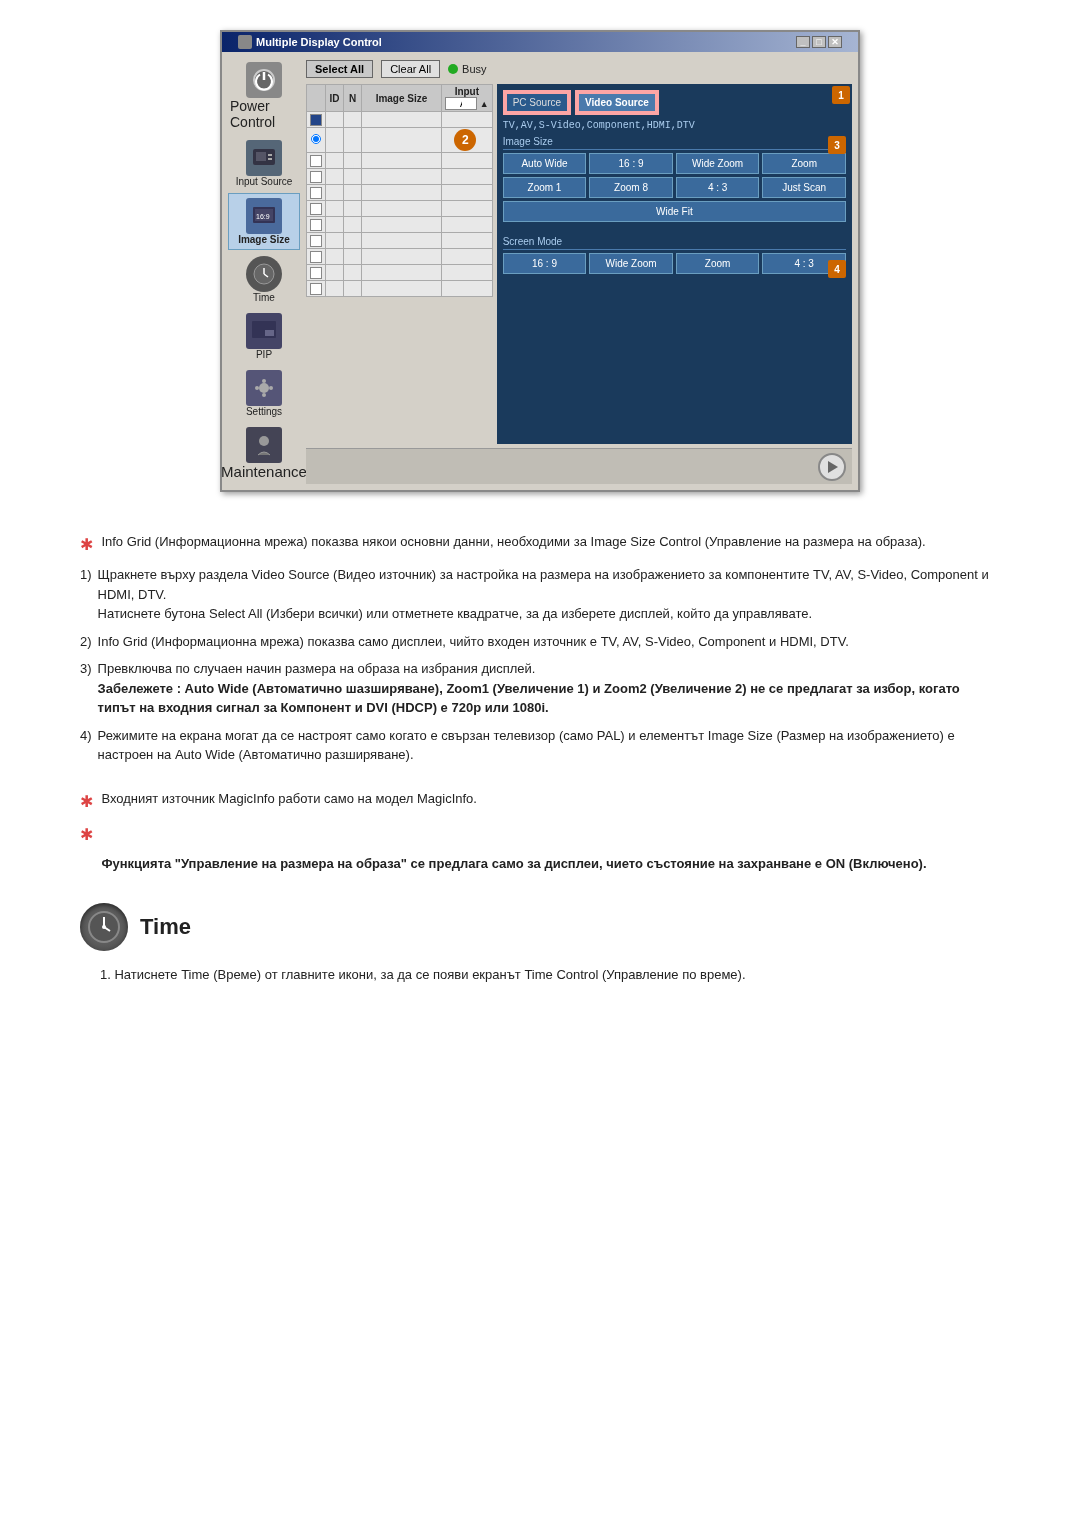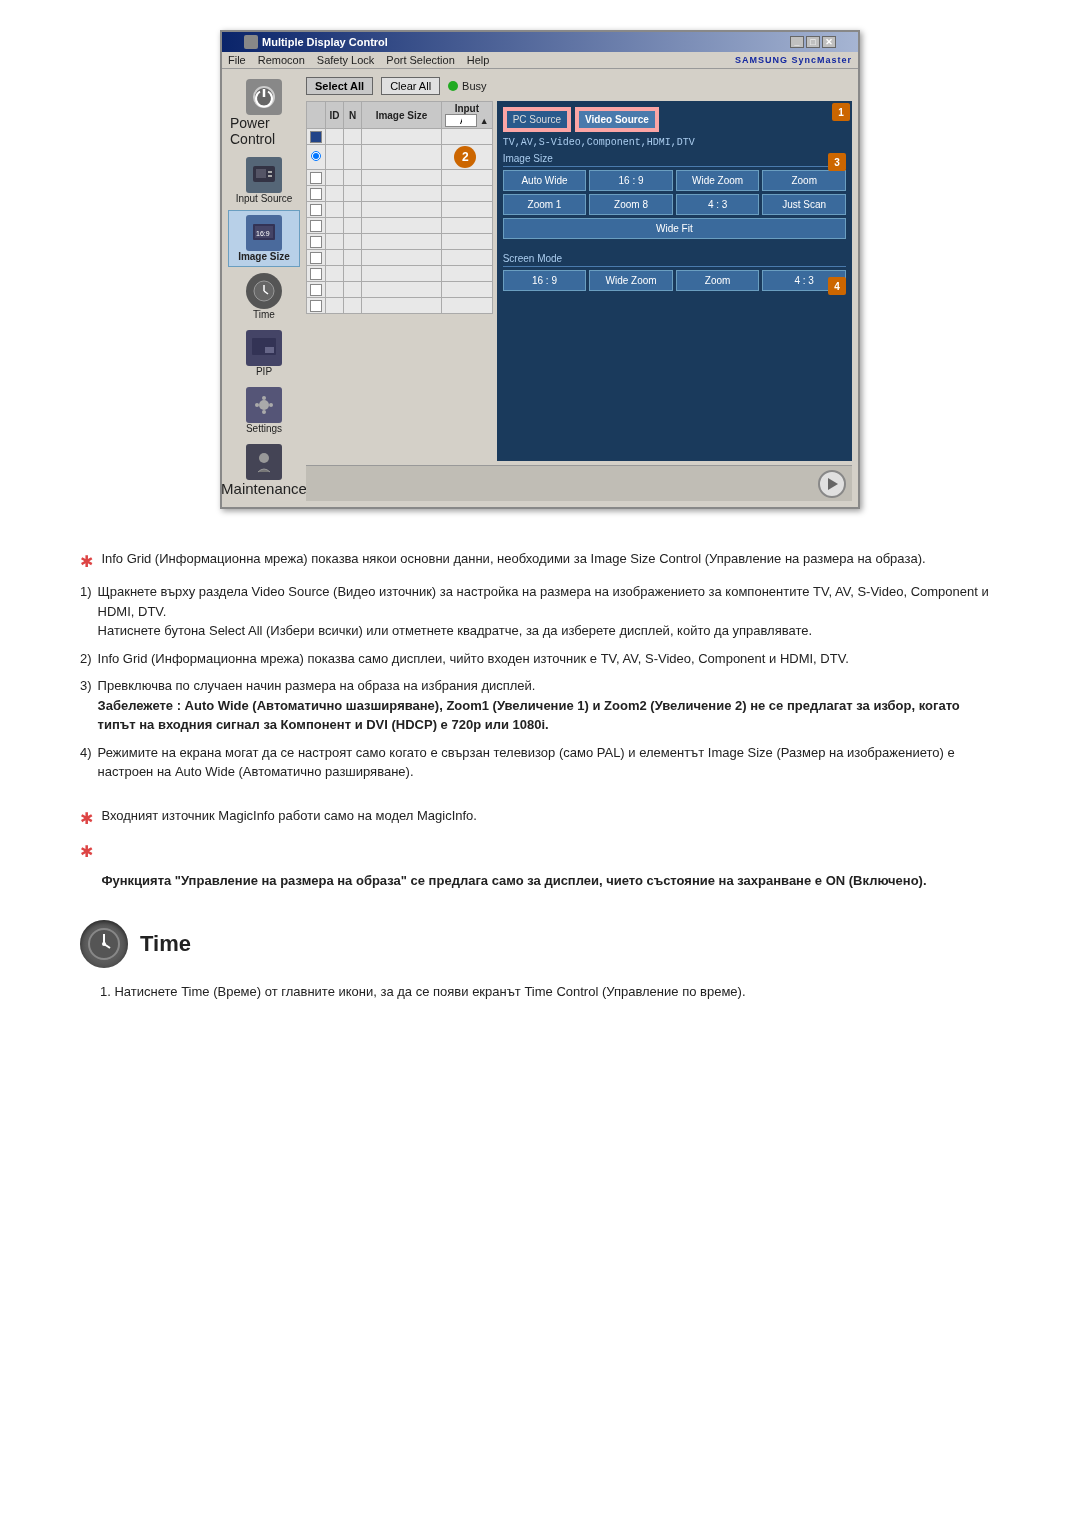--- a/index.html
+++ b/index.html
@@ -19,21 +19,21 @@
       background: #d4d0c8;
       width: 640px;
       margin: 0 auto 30px auto;
       box-shadow: 2px 2px 6px rgba(0,0,0,0.4);
     }
     .title-bar {
       background: linear-gradient(to right, #0a246a, #a6b5d3);
       color: white;
       font-size: 11px;
       font-weight: bold;
-      padding: 3px 22px;
+      padding: 3px 16px;
       display: flex;
       align-items: center;
       justify-content: space-between;
     }
     .title-bar-left { display: flex; align-items: center; gap: 4px; }
     .title-bar-icon { width: 14px; height: 14px; background: #888; border-radius: 2px; }
     .title-bar-buttons { display: flex; gap: 2px; }
     .tb-btn {
       width: 14px; height: 12px;
       background: #c0c0c0;
@@ -315,30 +315,20 @@
       <div class="title-bar-icon"></div>
       <span>Multiple Display Control</span>
     </div>
     <div class="title-bar-buttons">
       <div class="tb-btn">_</div>
       <div class="tb-btn">□</div>
       <div class="tb-btn">✕</div>
     </div>
   </div>
 
-  <div class="menu-bar">
-    <div class="menu-bar-left">
-      <span class="menu-item">File</span>
-      <span class="menu-item">Remocon</span>
-      <span class="menu-item">Safety Lock</span>
-      <span class="menu-item">Port Selection</span>
-      <span class="menu-item">Help</span>
-    </div>
-    <span class="samsung-logo">SAMSUNG SyncMaster</span>
-  </div>
 
   <div class="app-body">
 
     <div class="sidebar">
 
       <div class="sidebar-item">
         <div class="sidebar-icon">
           <svg viewBox="0 0 28 28" fill="none">
             <circle cx="14" cy="14" r="10" stroke="#ccc" stroke-width="2" fill="#666"></circle>
             <path d="M14 6 v8" stroke="white" stroke-width="2.5"></path>

